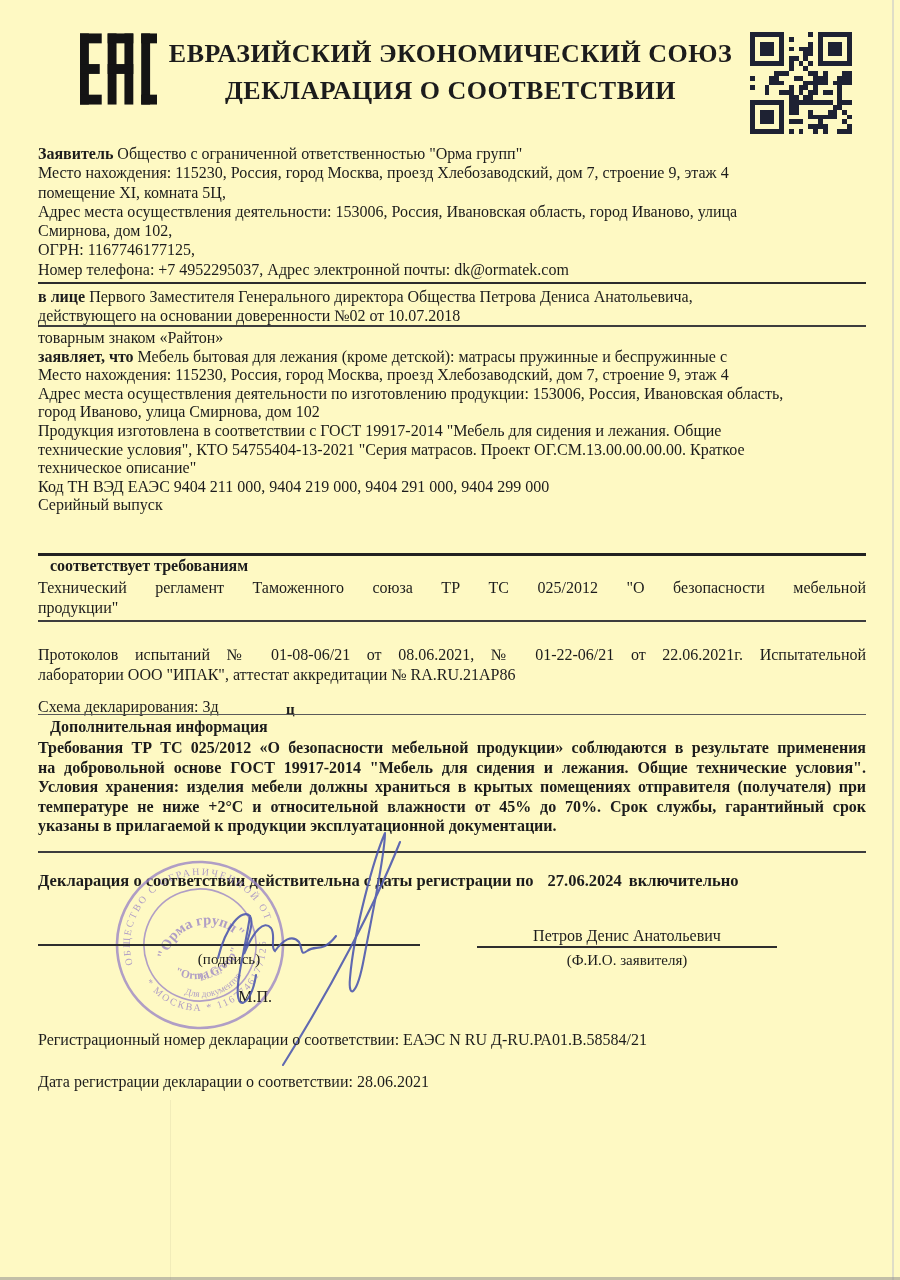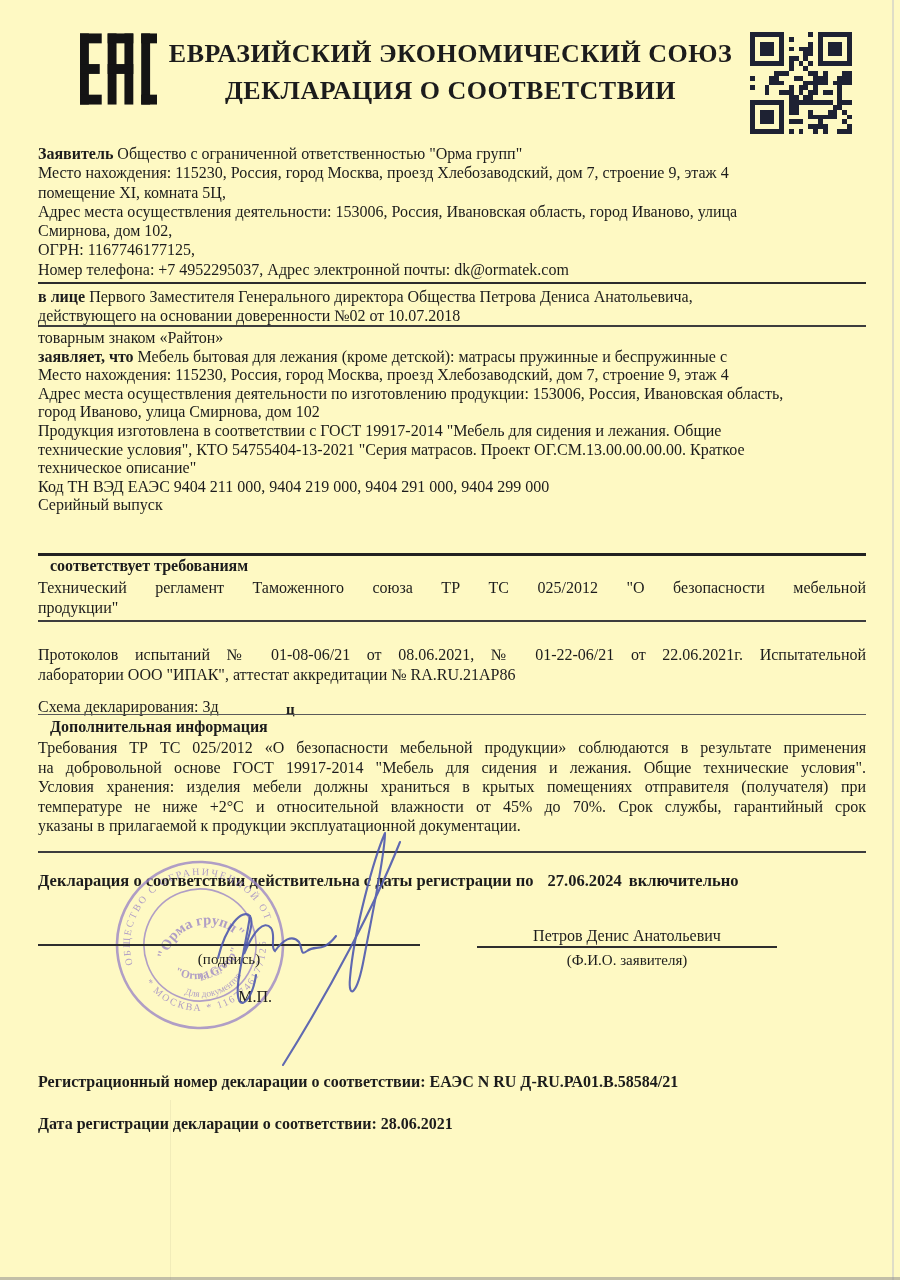--- a/index.html
+++ b/index.html
@@ -10,21 +10,21 @@
   .ln{white-space:nowrap;height:19.3px;line-height:19.3px;font-size:16px;}
   .ln2{white-space:nowrap;height:18.6px;line-height:18.6px;font-size:16px;}
   .jl{white-space:normal;text-align:justify;text-align-last:justify;height:19.5px;line-height:19.5px;font-size:16px;}
   .nl{white-space:nowrap;height:19.5px;line-height:19.5px;font-size:16px;}
   .b{font-weight:bold;}
   .rule{position:absolute;left:38px;width:828px;background:#3d3d3d;}
   .head{position:absolute;left:38px;font-size:16px;font-weight:bold;white-space:nowrap;margin-left:12px;}
   .title-line{font-size:26px;font-weight:bold;letter-spacing:.5px;line-height:32px;}
   .cap{position:absolute;font-size:15px;text-align:center;}
   .sigline{position:absolute;height:2px;background:#2e2e2e;}
-  .regline{position:absolute;left:38px;font-size:16px;font-weight:bold;white-space:nowrap;margin-top:42px;}
+  .regline{position:absolute;left:38px;font-size:16px;font-weight:normal;white-space:nowrap;}
   .edge-bottom{position:absolute;left:0;bottom:0;width:100%;height:3px;background:#909090;opacity:.55;}
   .edge-right{position:absolute;top:0;right:6px;width:2px;height:100%;background:#c9c9c9;opacity:.6;}
   .crease{position:absolute;left:170px;top:1100px;width:1px;height:180px;background:rgba(0,0,0,.05);}
   svg text{font-family:"Liberation Serif","DejaVu Serif",serif;}
 </style>
 </head>
 <body>
 
 <div class="page">
 
@@ -225,21 +225,21 @@
     <div class="jl">Протоколов испытаний № 01-08-06/21 от 08.06.2021, № 01-22-06/21 от 22.06.2021г. Испытательной</div>
     <div class="nl">лаборатории ООО "ИПАК", аттестат аккредитации № RA.RU.21АР86</div>
   </div>
   <div class="sec" style="top:697px;">
     <div class="ln">Схема декларирования: 3д</div>
   </div>
   <div class="abs" style="left:286px;top:701px;font-size:15px;font-weight:bold;">ц</div>
   <div class="rule" style="top:714px;height:1.3px;background:#5a5a5a;"></div>
 
   <div class="head" style="top:718px;">Дополнительная информация</div>
-  <div class="sec" style="top:738px;">
+  <div class="sec" style="top:738px;font-weight:bold;">
     <div class="jl">Требования ТР ТС 025/2012 «О безопасности мебельной продукции» соблюдаются в результате применения</div>
     <div class="jl">на добровольной основе ГОСТ 19917-2014 "Мебель для сидения и лежания. Общие технические условия".</div>
     <div class="jl">Условия хранения: изделия мебели должны храниться в крытых помещениях отправителя (получателя) при</div>
     <div class="jl">температуре не ниже +2°С и относительной влажности от 45% до 70%. Срок службы, гарантийный срок</div>
     <div class="nl">указаны в прилагаемой к продукции эксплуатационной документации.</div>
   </div>
   <div class="rule" style="top:851px;height:2px;"></div>
 
   <div class="abs" style="left:38px;top:871px;font-size:16.5px;font-weight:bold;white-space:nowrap;">
     <span>Декларация о соответствии действительна с даты регистрации по</span><span style="display:inline-block;width:14px;"></span><span>27.06.2024</span><span style="display:inline-block;width:7px;"></span><span>включительно</span>

